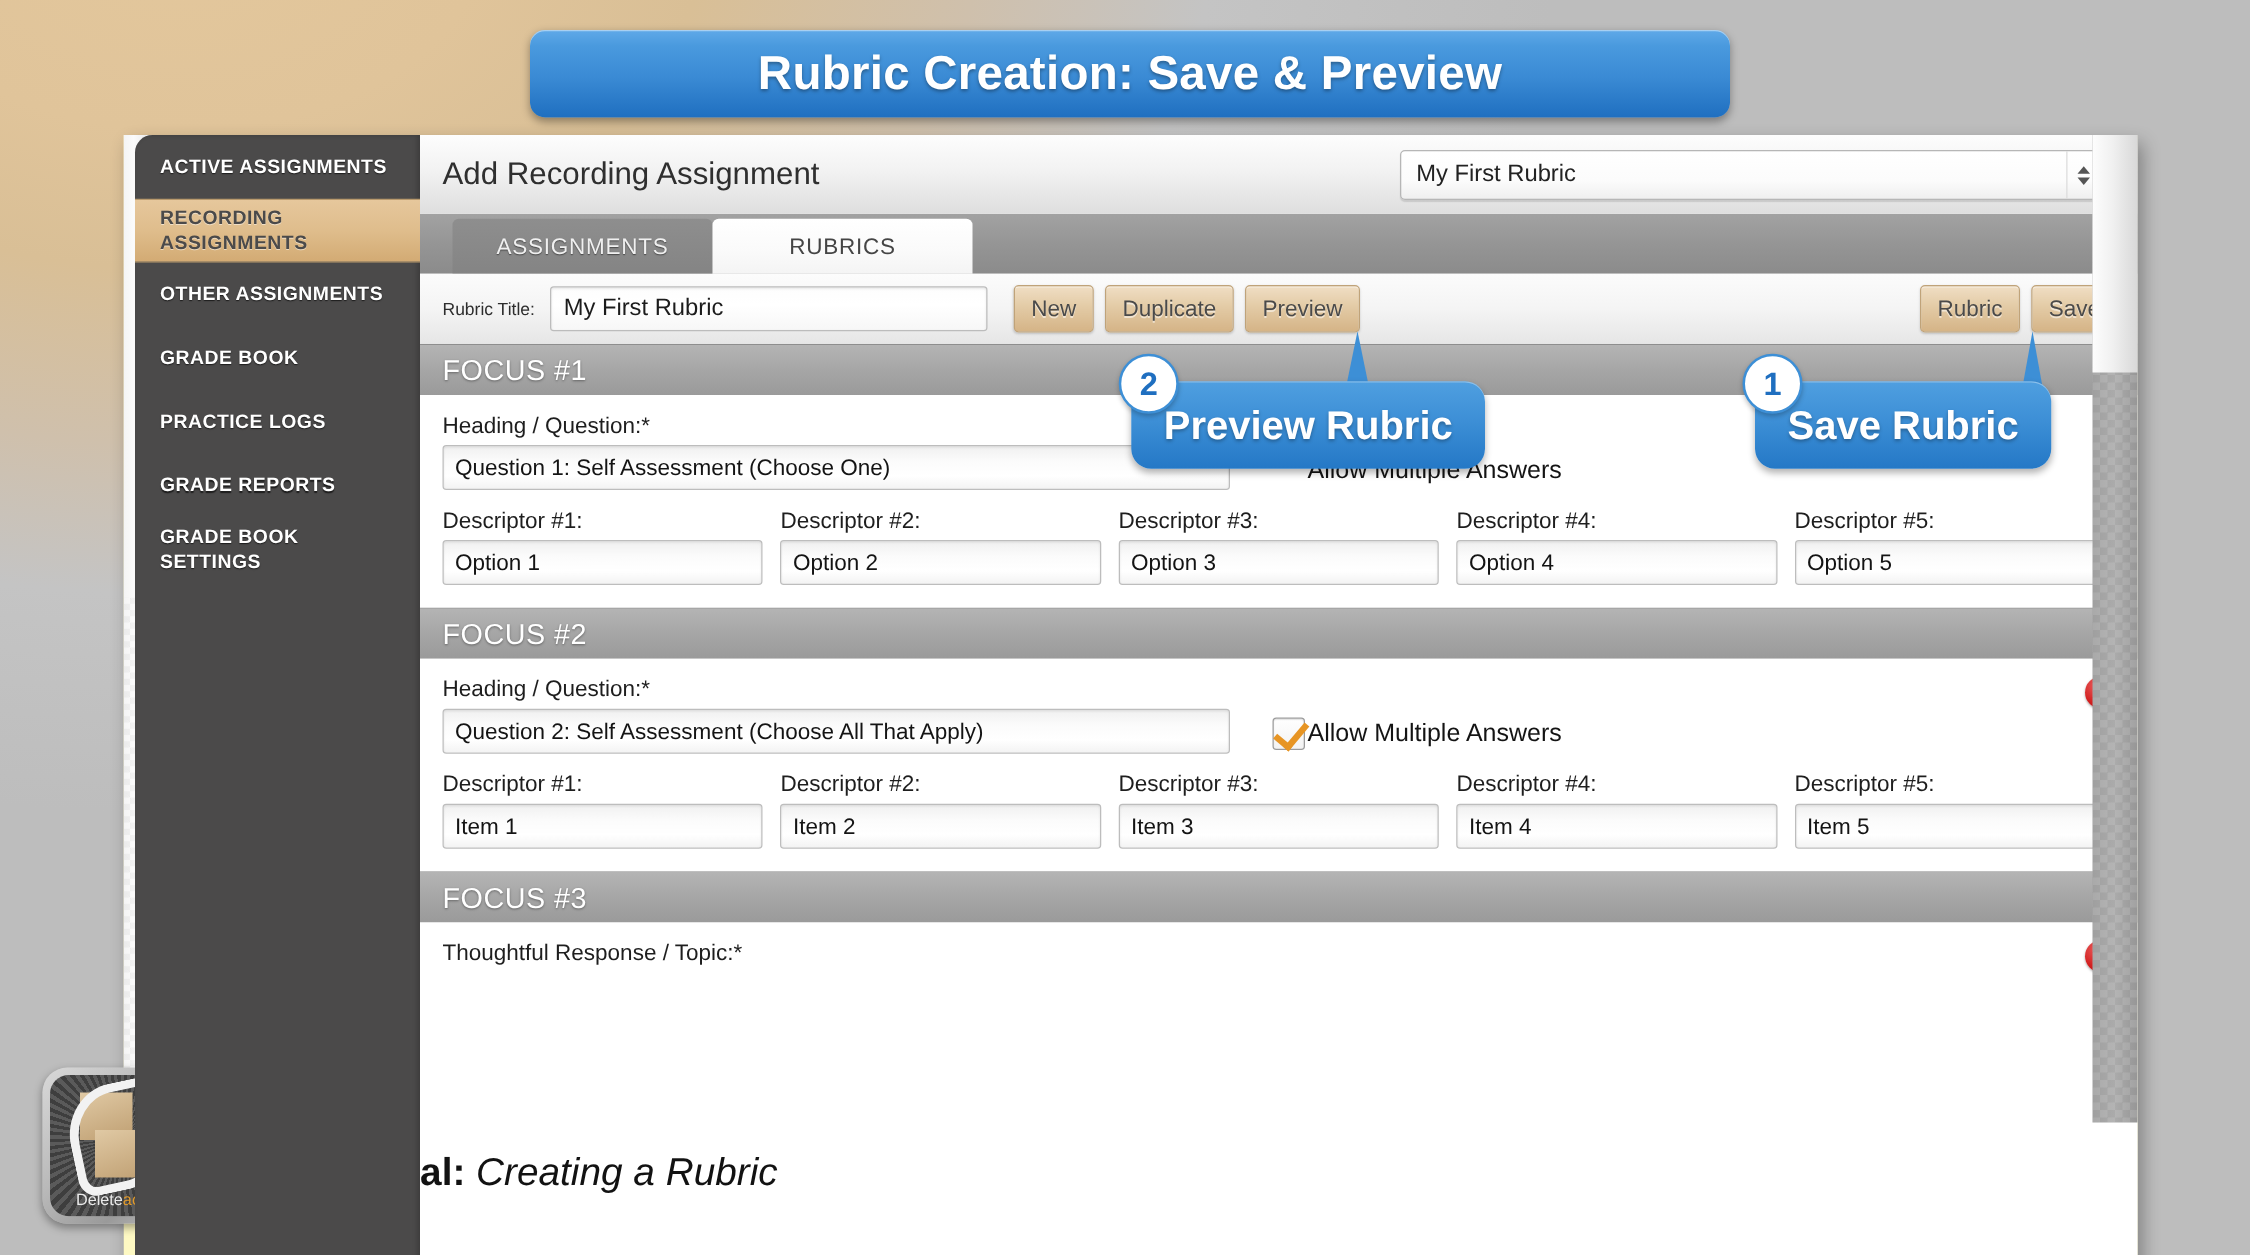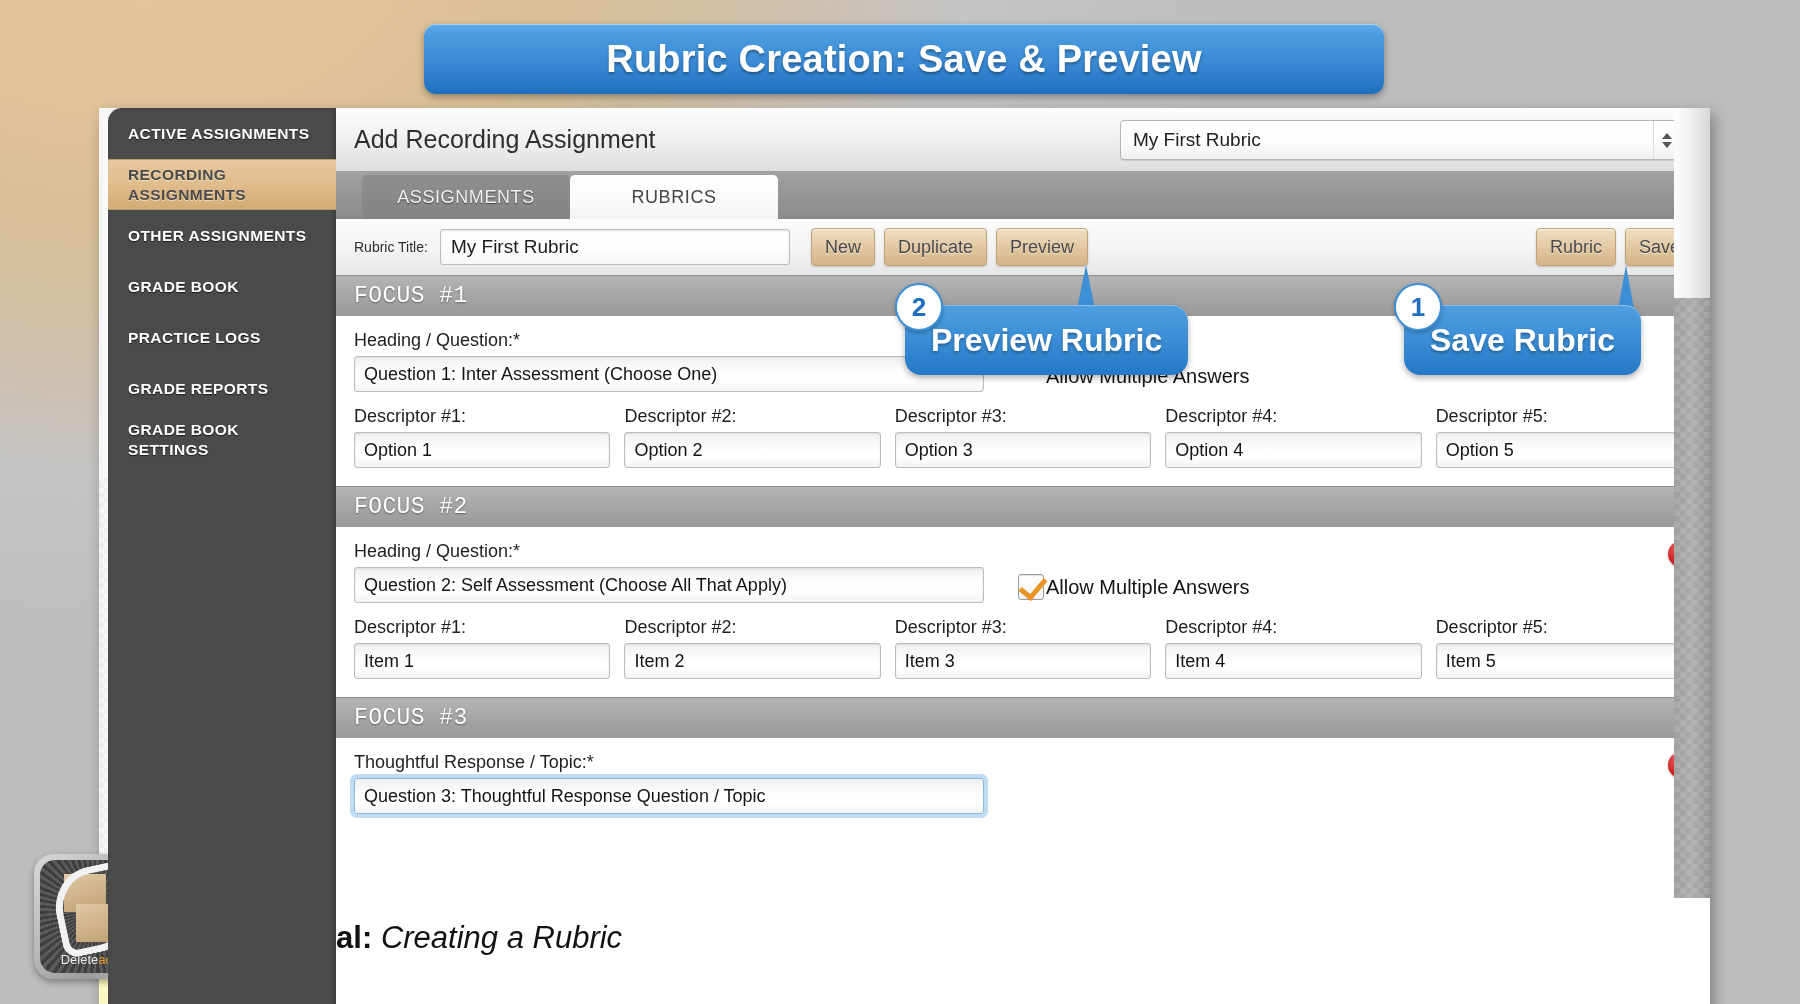--- a/index.html
+++ b/index.html
@@ -136,21 +136,20 @@
   #btn-group-left { display: flex; margin-left: 12px; }
   #btn-group-right { position: absolute; right: 16px; display: flex; }
 
   
   .focus-header {
     height: 41px; background: linear-gradient(180deg,#b4b4b4 0%,#a6a6a6 50%,#9a9a9a 100%);
     display: flex; align-items: center; padding-left: 18px;
     color: #ffffff; font-size: 23px; letter-spacing: 0.4px;
     text-shadow: 0 1px 2px rgba(0,0,0,0.4);
     border-top: 1px solid #8e8e8e;
-    font-family: Liberation Mono, monospace;
   }
   .focus-body { background: #ffffff; padding: 14px 18px 18px 18px; position: relative; }
   .field-label { font-size: 18px; color: #1e1e1e; margin-bottom: 5px; }
   .text-input {
     height: 36px; background: linear-gradient(180deg,#f0f0f0 0%,#fbfbfb 35%,#ffffff 70%,#f3f3f3 100%);
     border: 1px solid #bdbdbd; border-radius: 3px;
     display: flex; align-items: center; padding: 0 9px;
     font-size: 18px; color: #141414;
     box-shadow: inset 0 1px 2px rgba(0,0,0,0.09);
   }
@@ -330,21 +329,21 @@
           <div class="btn">Save</div>
         </div>
       </div>
 
       <div class="focus-header">FOCUS #1</div>
       <div class="focus-body">
         <div class="heading-row">
           <div>
             <div class="field-label">Heading / Question:*</div>
             <div class="text-input heading-input">
-              <span>Question 1: Inter Assessment (Choose One)</span>
+              <span>Question 1: Self Assessment (Choose One)</span>
             </div>
           </div>
           <div class="checkbox-wrap">
             <div class="chk" style="visibility:hidden"></div>
             <div class="chk-label">Allow Multiple Answers</div>
           </div>
         </div>
         <div class="desc-row">
           <div class="desc-col">
             <div class="field-label">Descriptor #1:</div>
@@ -425,23 +424,20 @@
                 <span>Item 5</span>
               </div>
           </div>
         </div>
       </div>
 
       <div class="focus-header">FOCUS #3</div>
       <div class="focus-body">
         <div class="delete-x">✖</div>
         <div class="field-label">Thoughtful Response / Topic:*</div>
-        <div class="text-input heading-input focused-box">
-          <span>Question 3: Thoughtful Response Question / Topic</span>
-        </div>
       </div>
 
     </div>
   </div>
 
   <div id="right-chrome">
     <div class="cap"></div>
   </div>
 </div>
 

